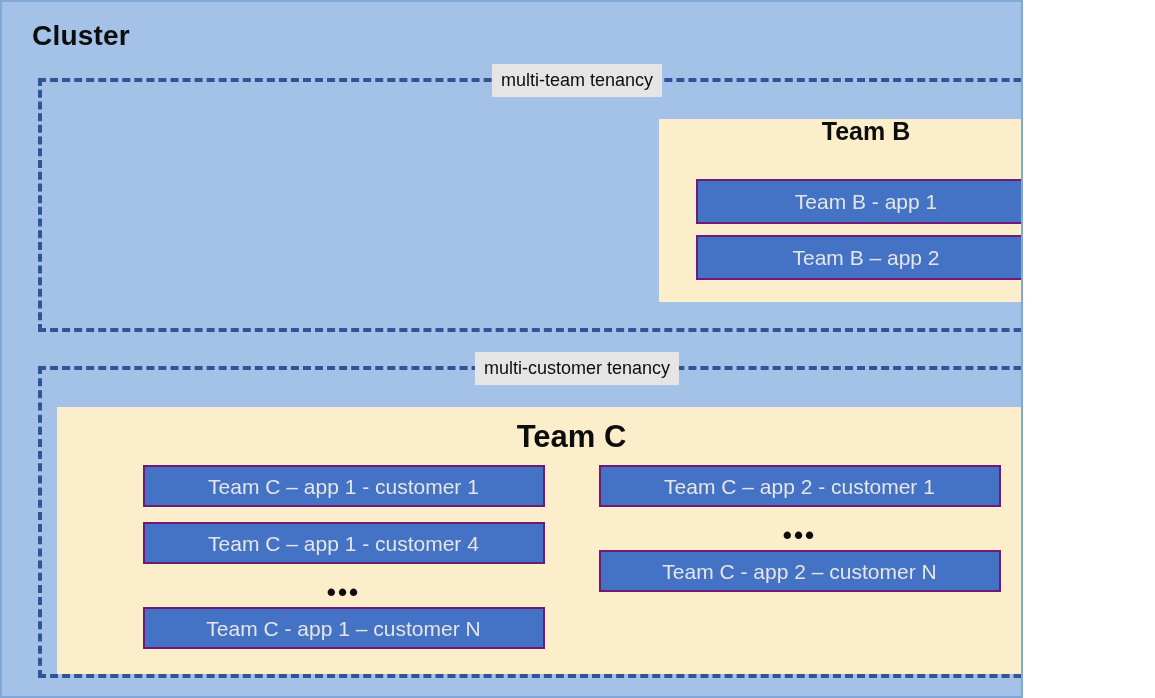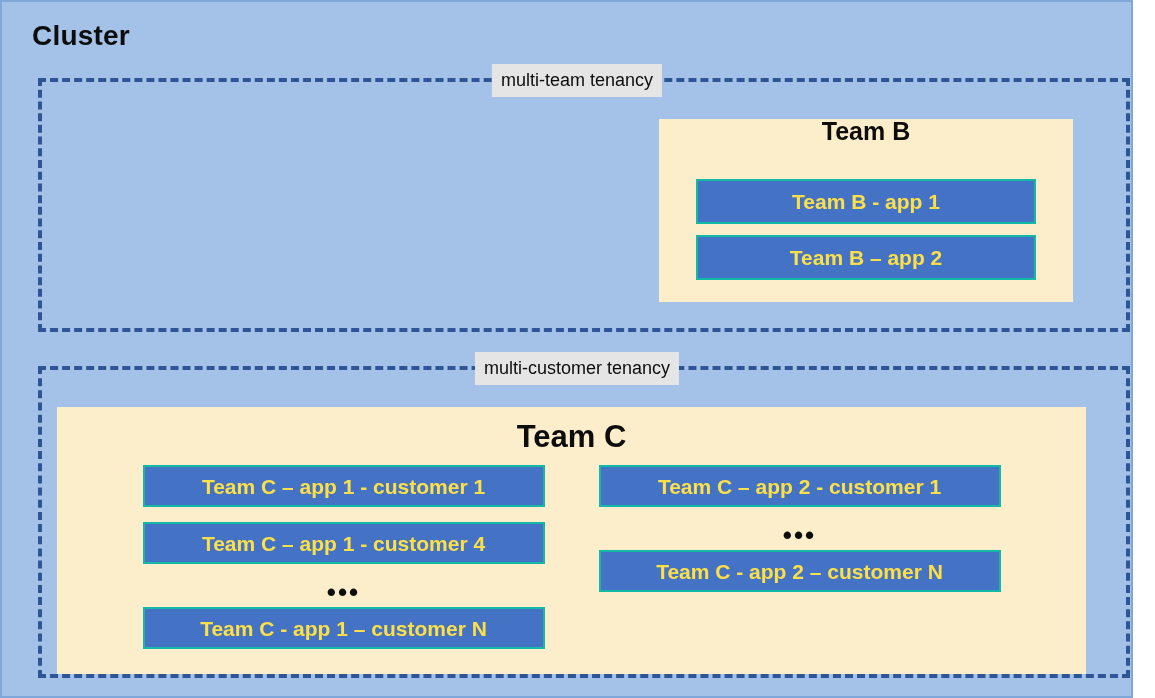--- a/index.html
+++ b/index.html
@@ -6,21 +6,21 @@
     margin: 0;
     padding: 0;
     background: #ffffff;
   }
   body {
     font-family: "Liberation Sans", sans-serif;
   }
 
   #canvas {
     position: relative;
-    width: 1133px;
+    width: 1023px;
     height: 698px;
     background: #a4c2e8;
     box-sizing: border-box;
     border: 2px solid #7fa8d8;
     overflow: hidden;
   }
 
   
   .cluster-title {
     position: absolute;
@@ -89,30 +89,29 @@
     color: #0d0d0d;
     line-height: 1;
   }
   #team-a-box .team-title { padding-top: 18px; }
   #team-b-box .team-title { padding-top: 0; }
   #team-c-box .team-title { padding-top: 14px; font-size: 31px; }
 
   
   .app-box {
     background: #4472c4;
-    border: 2px solid #14b8a6;
-    box-sizing: border-box;
-    color: #fde047;
+    border: 2px solid #701a75;
+    box-sizing: border-box;
+    color: #e5e5e5;
     font-size: 21px;
     line-height: 1;
     display: flex;
     align-items: center;
     justify-content: center;
     white-space: nowrap;
-    font-weight: bold;
   }
 
   
   #team-a-apps {
     position: absolute;
     left: 37px;
     top: 90px;
     width: 335px;
   }
   #team-a-apps .app-box { height: 46px; }

